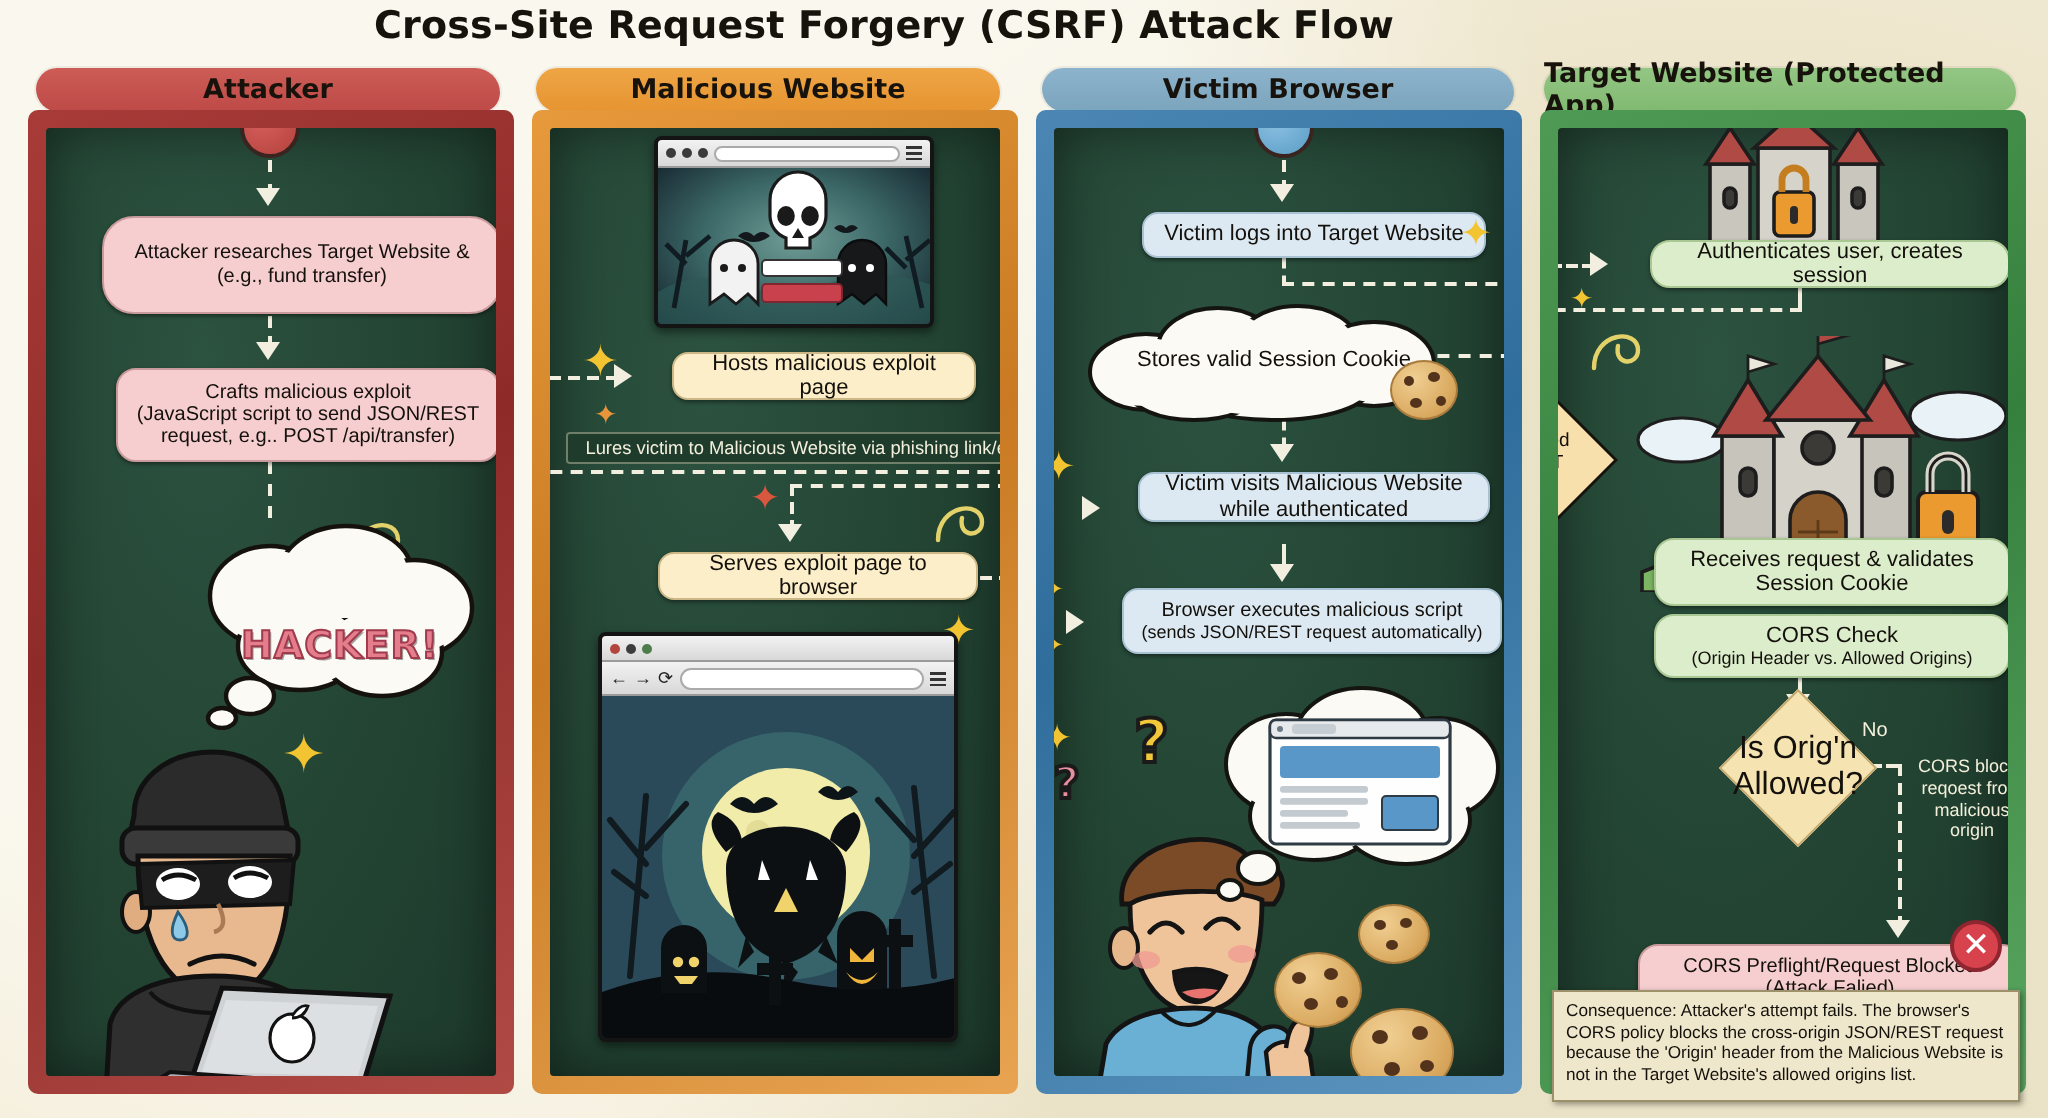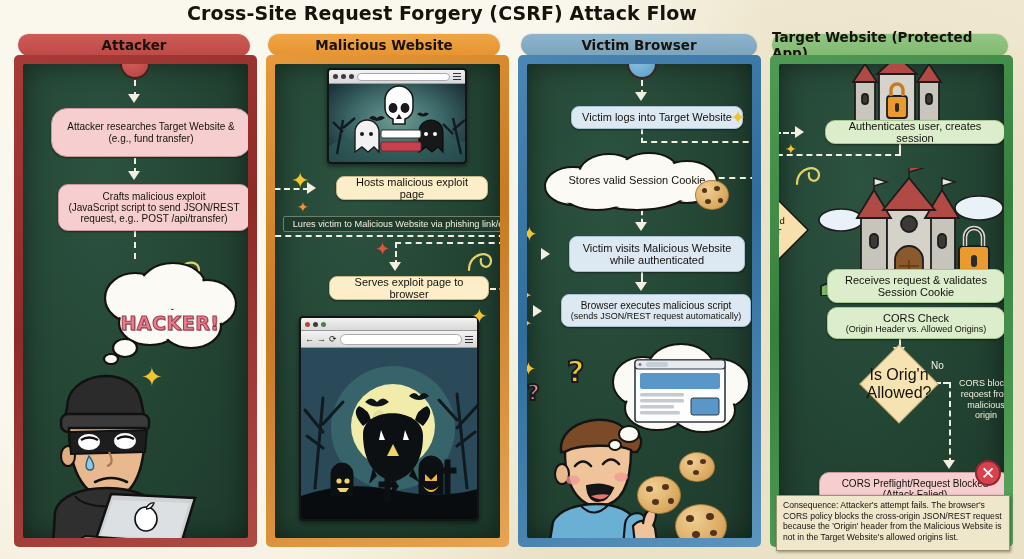--- a/index.html
+++ b/index.html
@@ -479,21 +479,21 @@
       <div class="cookie" style="left:168px; top:116px; width:34px; height:30px;">
         <span class="chip" style="left:6px; top:7px; width:5px; height:5px;"></span>
         <span class="chip" style="left:18px; top:5px; width:6px; height:5px;"></span>
         <span class="chip" style="left:9px; top:18px; width:6px; height:5px;"></span>
         <span class="chip" style="left:22px; top:17px; width:5px; height:5px;"></span>
       </div>
 
       <div class="conn vdash" style="left:114px; top:146px; height:14px;"></div>
       <div class="arrow-d" style="left:108px; top:158px;"></div>
 
-      <div class="node n-blue t11" style="left:26px; top:172px; width:176px; height:36px; flex-direction:column;">
+      <div class="node n-blue t11" style="left:26px; top:172px; width:176px; height:25px; flex-direction:column;">
         <span>Victim visits Malicious Website</span>
         <span>while authenticated</span>
       </div>
       <div class="arrow-r" style="left:14px; top:184px;"></div>
       <div class="spark" style="left:-6px; top:160px; font-size:20px;">✦</div>
 
       <div class="conn vdash" style="left:114px; top:208px; height:12px;"></div>
       <div class="arrow-d" style="left:108px; top:218px;"></div>
 
       <div class="node n-blue t10" style="left:18px; top:230px; width:190px; height:33px; flex-direction:column;">

